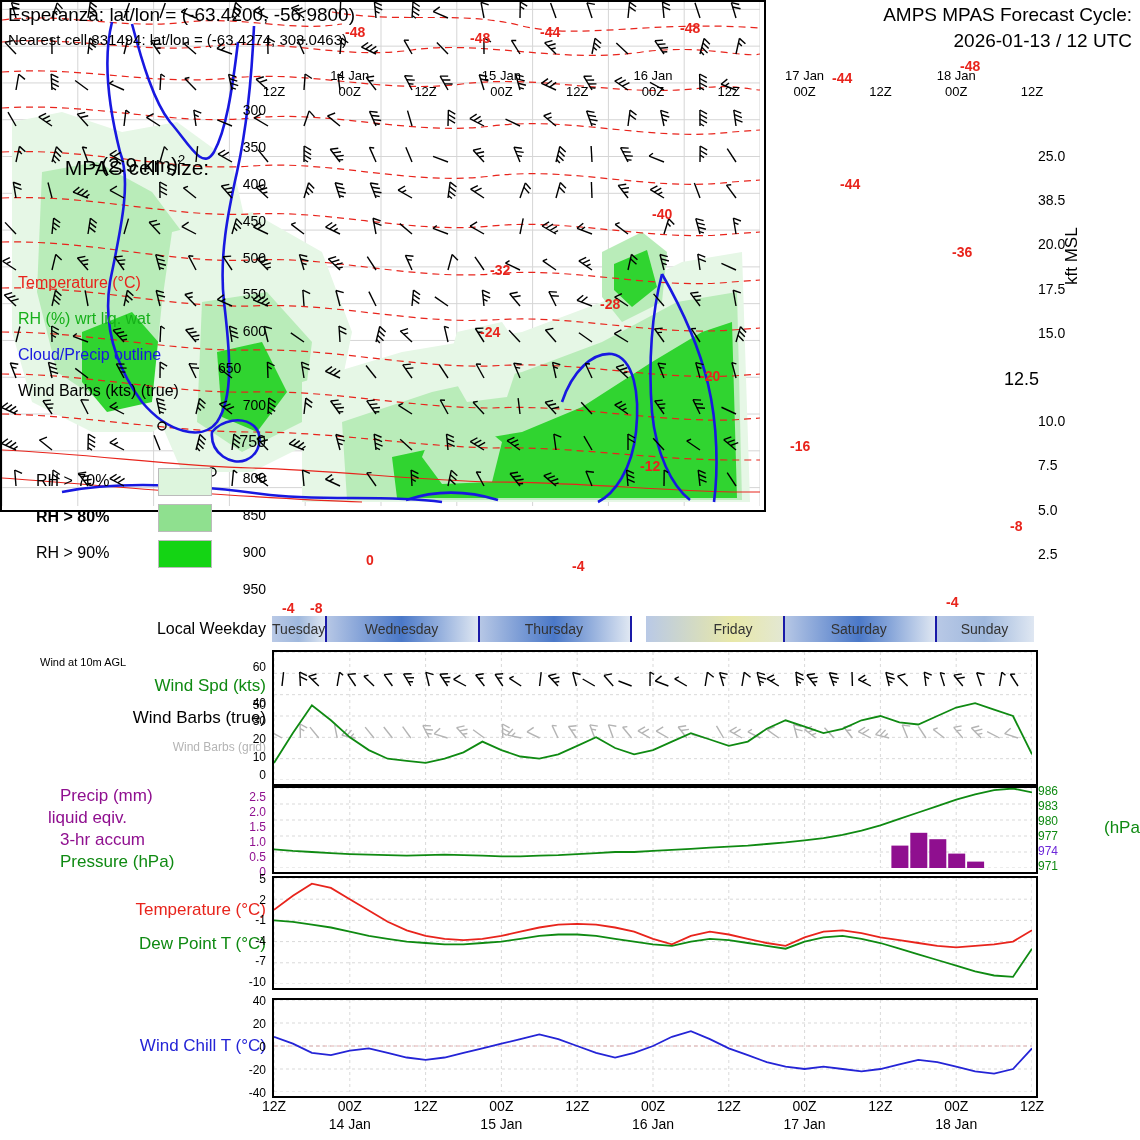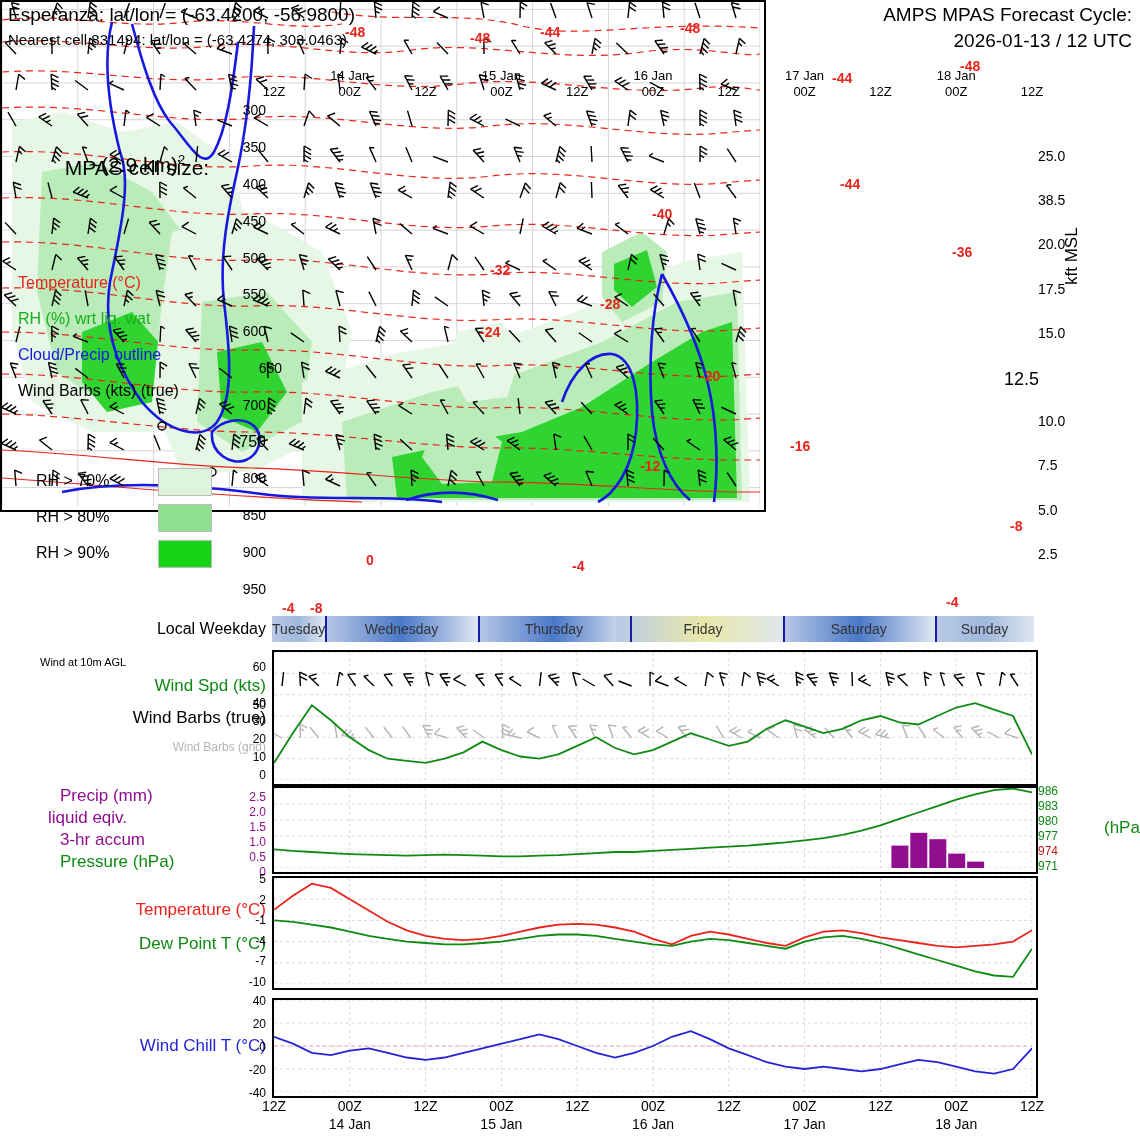--- a/index.html
+++ b/index.html
@@ -33,21 +33,21 @@
   <span>~(2.9 km)</span><sup style="font-size:13px;">2</sup>
 </div>
 
 <div class="abs lbl" style="left:18px;top:274px;color:#e8241c;">Temperature (°C)</div>
 <div class="abs lbl" style="left:18px;top:310px;color:#16b01a;">RH (%) wrt liq. wat</div>
 <div class="abs lbl" style="left:18px;top:346px;color:#1818e0;">Cloud/Precip outline</div>
 <div class="abs lbl" style="left:18px;top:382px;color:#000;">Wind Barbs (kts) (true)</div>
 
 <div class="abs lbl" style="left:36px;top:472px;">RH &gt; 70%</div>
 <div class="abs legendbox" style="left:158px;top:468px;background:#ddf5dd;"></div>
-<div class="abs lbl" style="left:36px;top:508px;">RH &gt; 80%</div>
+<div class="abs lbl" style="left:36px;top:508px;font-weight:bold;">RH &gt; 80%</div>
 <div class="abs legendbox" style="left:158px;top:504px;background:#8fe08f;"></div>
 <div class="abs lbl" style="left:36px;top:544px;">RH &gt; 90%</div>
 <div class="abs legendbox" style="left:158px;top:540px;background:#14d414;"></div>
 
 <div id="topTimeTicks">
     <div class="abs" style="left: 256px; top: 84px; width: 36px; text-align: center; font-size: 13px;">12Z</div>
     <div class="abs" style="left: 331.8px; top: 84px; width: 36px; text-align: center; font-size: 13px;">00Z</div>
     <div class="abs" style="left: 407.6px; top: 84px; width: 36px; text-align: center; font-size: 13px;">12Z</div>
     <div class="abs" style="left: 483.4px; top: 84px; width: 36px; text-align: center; font-size: 13px;">00Z</div>
     <div class="abs" style="left: 559.2px; top: 84px; width: 36px; text-align: center; font-size: 13px;">12Z</div>
@@ -1589,21 +1589,21 @@
     </svg>
 </div>
 <div id="pTicks">
     <div class="abs" style="left: 218px; top: 102.358px; width: 48px; text-align: right; font-size: 14px;">300</div>
     <div class="abs" style="left: 218px; top: 139.146px; width: 48px; text-align: right; font-size: 14px;">350</div>
     <div class="abs" style="left: 218px; top: 175.934px; width: 48px; text-align: right; font-size: 14px;">400</div>
     <div class="abs" style="left: 218px; top: 212.723px; width: 48px; text-align: right; font-size: 14px;">450</div>
     <div class="abs" style="left: 218px; top: 249.511px; width: 48px; text-align: right; font-size: 14px;">500</div>
     <div class="abs" style="left: 218px; top: 286.299px; width: 48px; text-align: right; font-size: 14px;">550</div>
     <div class="abs" style="left: 218px; top: 323.088px; width: 48px; text-align: right; font-size: 14px;">600</div>
-    <div class="abs" style="left: 218px; top: 359.876px; width: 64px; text-align: right; font-size: 14px;">650</div>
+    <div class="abs" style="left: 218px; top: 359.876px; width: 64px; font-size: 14px;">650</div>
     <div class="abs" style="left: 218px; top: 396.664px; width: 48px; text-align: right; font-size: 14px;">700</div>
     <div class="abs" style="left: 218px; top: 433.453px; width: 48px; text-align: right; font-size: 16px;">750</div>
     <div class="abs" style="left: 218px; top: 470.241px; width: 48px; text-align: right; font-size: 14px;">800</div>
     <div class="abs" style="left: 218px; top: 507.029px; width: 48px; text-align: right; font-size: 14px;">850</div>
     <div class="abs" style="left: 218px; top: 543.818px; width: 48px; text-align: right; font-size: 14px;">900</div>
     <div class="abs" style="left: 218px; top: 580.606px; width: 48px; text-align: right; font-size: 14px;">950</div>
   </div>
 <div id="kTicks">
     <div class="abs" style="left: 1038px; top: 148px; font-size: 14px;">25.0</div>
     <div class="abs" style="left: 1038px; top: 192.2px; font-size: 14px;">38.5</div>
@@ -1618,21 +1618,21 @@
   </div>
 <div class="abs" style="left:1062px;top:285px;font-size:17px;transform:rotate(-90deg);transform-origin:left top;white-space:nowrap;">kft MSL</div>
 
 <div class="abs" style="left:60px;top:620px;width:206px;text-align:right;font-size:16px;">Local Weekday</div>
 <div class="weekbar" id="weekbar">
     <div class="wkseg" style="left: 0px; width: 53.34px; background: linear-gradient(90deg, rgb(185, 201, 230), rgb(159, 184, 221), rgb(223, 231, 242));">Tuesday</div>
     <div class="wkseg" style="left: 53.34px; width: 152.4px; background: linear-gradient(90deg, rgb(185, 201, 230), rgb(74, 120, 200), rgb(223, 231, 242));">Wednesday</div>
     <div class="wkdiv" style="left: 53.34px;"></div>
     <div class="wkseg" style="left: 205.74px; width: 152.4px; background: linear-gradient(90deg, rgb(185, 201, 230), rgb(74, 120, 200), rgb(223, 231, 242));">Thursday</div>
     <div class="wkdiv" style="left: 205.74px;"></div>
-    <div class="wkseg" style="left: 344px; width: 174px; background: linear-gradient(90deg, rgb(185, 201, 230), rgb(232, 232, 168), rgb(223, 231, 242));">Friday</div>
+    <div class="wkseg" style="left: 374px; width: 174px; background: linear-gradient(90deg, rgb(185, 201, 230), rgb(232, 232, 168), rgb(223, 231, 242));">Friday</div>
     <div class="wkdiv" style="left: 358.14px;"></div>
     <div class="wkseg" style="left: 510.54px; width: 152.4px; background: linear-gradient(90deg, rgb(185, 201, 230), rgb(74, 120, 200), rgb(223, 231, 242));">Saturday</div>
     <div class="wkdiv" style="left: 510.54px;"></div>
     <div class="wkseg" style="left: 662.94px; width: 99.06px; background: linear-gradient(90deg, rgb(185, 201, 230), rgb(159, 184, 221), rgb(223, 231, 242));">Sunday</div>
     <div class="wkdiv" style="left: 662.94px;"></div>
   </div>
 
 <div class="abs xs" style="left:40px;top:656px;">Wind at 10m AGL</div>
 <div class="abs" style="left:60px;top:676px;width:206px;text-align:right;font-size:17px;color:#0f8a12;">Wind Spd (kts)</div>
 <div class="abs" style="left:60px;top:708px;width:206px;text-align:right;font-size:17px;color:#000;">Wind Barbs (true)</div>
@@ -2068,21 +2068,21 @@
       <rect x="674.2" y="65.6" width="17" height="14.4" fill="#8f0f8f"></rect>
       <rect x="693.1" y="73.6" width="17" height="6.4" fill="#8f0f8f"></rect>
       <path d="M0.0,61.3 L18.9,62.9 L37.9,64.0 L56.9,65.1 L75.8,66.1 L94.8,66.7 L113.7,67.2 L132.7,67.7 L151.6,67.2 L170.6,66.7 L189.5,67.2 L208.4,67.7 L227.4,68.3 L246.3,68.3 L265.3,67.7 L284.3,67.2 L303.2,66.1 L322.1,65.1 L341.1,64.0 L360.1,64.0 L379.0,62.9 L397.9,61.9 L416.9,60.8 L435.9,59.7 L454.8,58.7 L473.8,57.6 L492.7,56.0 L511.6,54.4 L530.6,52.3 L549.5,50.1 L568.5,46.9 L587.5,42.7 L606.4,37.3 L625.4,30.9 L644.3,24.5 L663.3,18.1 L682.2,11.7 L701.1,6.4 L720.1,2.1 L739.0,0.5 L758.0,4.3 " fill="none" stroke="#0f8a12" stroke-width="1.8"></path>
     </svg>
 </div>
 <div id="pressTicks">
     <div class="abs" style="left: 1038px; top: 784px; font-size: 12px; color: rgb(15, 138, 18);">986</div>
     <div class="abs" style="left: 1038px; top: 799px; font-size: 12px; color: rgb(15, 138, 18);">983</div>
     <div class="abs" style="left: 1038px; top: 814px; font-size: 12px; color: rgb(15, 138, 18);">980</div>
     <div class="abs" style="left: 1038px; top: 829px; font-size: 12px; color: rgb(15, 138, 18);">977</div>
-    <div class="abs" style="left: 1038px; top: 844px; font-size: 12px; color: #b91c1c;">974</div>
+    <div class="abs" style="left: 1038px; top: 844px; font-size: 12px; color: #6d28d9;">974</div>
     <div class="abs" style="left: 1038px; top: 859px; font-size: 12px; color: rgb(15, 138, 18);">971</div>
   </div>
 <div class="abs" style="left:1104px;top:818px;font-size:17px;color:#0f8a12;">(hPa)</div>
 
 <div class="abs" style="left:60px;top:900px;width:206px;text-align:right;font-size:17px;color:#e8241c;">Temperature (°C)</div>
 <div class="abs" style="left:60px;top:934px;width:206px;text-align:right;font-size:17px;color:#0f8a12;">Dew Point T (°C)</div>
 <div class="panel" id="tempPanel" style="left:272px;top:876px;width:762px;height:110px;">
   <svg id="tempSvg" width="758" height="106" viewBox="0 0 758 106">
       <line x1="0" x2="758" y1="106" y2="106" stroke="#d9d9d9" stroke-width="1" stroke-dasharray="3,3"></line>
       <line x1="0" x2="758" y1="84.8" y2="84.8" stroke="#d9d9d9" stroke-width="1" stroke-dasharray="3,3"></line>

